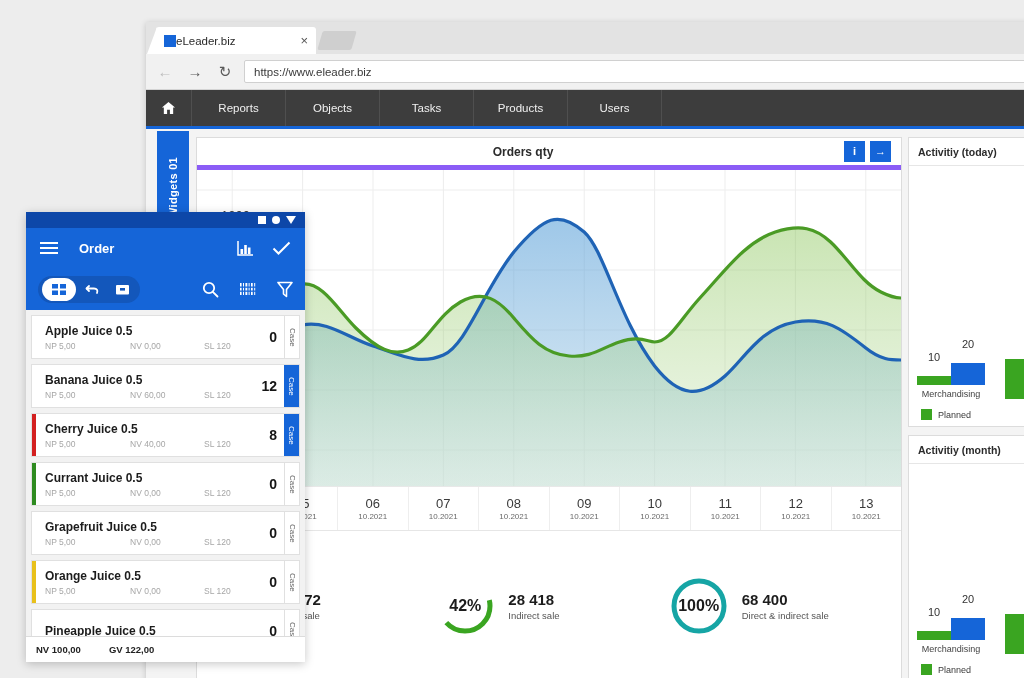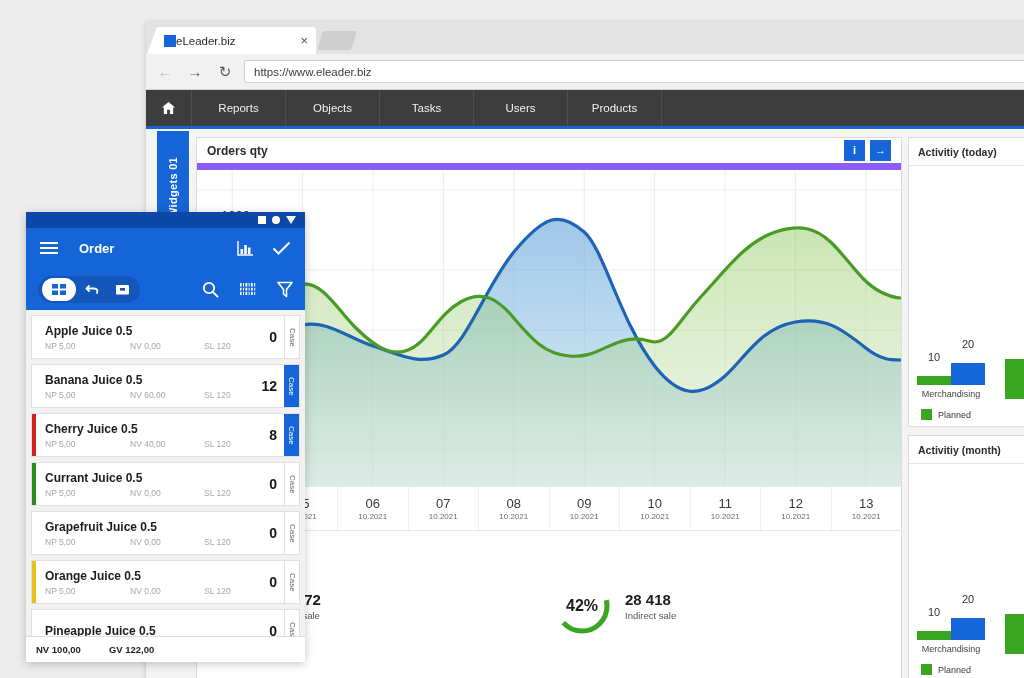--- a/index.html
+++ b/index.html
@@ -169,22 +169,23 @@
     border: 1px solid #dcdcdc;
     display: flex;
     flex-direction: column;
     overflow: hidden;
   }
   .panel-head {
     height: 32px;
     display: flex;
     align-items: center;
     padding: 0 10px;
-    border-bottom: 7px solid #8b5cf6;
+    border-bottom: 5px solid #8b5cf6;
     flex: 0 0 32px;
+    text-align: center;
   }
   .panel-title {
     font-size: 12px;
     font-weight: bold;
     color: #2b2b2b;
     flex: 1 1 auto;
   }
   .hdr-btn {
     width: 21px; height: 21px;
     background: #1565d8;
@@ -484,22 +485,22 @@
 
   <div class="appnav">
     <div class="nav-item nav-home">
       <svg class="home-glyph" width="15" height="14" viewBox="0 0 16 15">
         <path d="M8 1 L15 7 L13 7 L13 14 L9.5 14 L9.5 9.5 L6.5 9.5 L6.5 14 L3 14 L3 7 L1 7 Z" fill="#ffffff"></path>
       </svg>
     </div>
     <div class="nav-item nav-reg">Reports</div>
     <div class="nav-item nav-reg">Objects</div>
     <div class="nav-item nav-reg">Tasks</div>
+    <div class="nav-item nav-reg">Products</div>
     <div class="nav-item nav-reg">Users</div>
-    <div class="nav-item nav-reg">Products</div>
     <div class="nav-item nav-fill"></div>
   </div>
 
   <div class="dashboard">
 
     <div class="widgets-rail"></div>
 
     <div class="main-col">
       <div class="panel-head">
         <div class="panel-title">Orders qty</div>
@@ -631,20 +632,32 @@
               <circle cx="31" cy="31" r="25" fill="none" stroke="#3aa521" stroke-width="5" stroke-dasharray="66 157.1" stroke-dashoffset="-33" transform="rotate(-90 31 31)" stroke-linecap="butt"></circle>
             </svg>
             <div class="kpi-pct">42%</div>
           </div>
           <div class="kpi-txt">
             <div class="v">28 418</div>
             <div class="l">Indirect sale</div>
           </div>
         </div>
 
+        <div class="kpi">
+          <div class="kpi-ring">
+            <svg width="62" height="62" viewBox="0 0 62 62">
+              <circle cx="31" cy="31" r="25" fill="none" stroke="#16a5a5" stroke-width="5" transform="rotate(-90 31 31)"></circle>
+            </svg>
+            <div class="kpi-pct">100%</div>
+          </div>
+          <div class="kpi-txt">
+            <div class="v">68 400</div>
+            <div class="l">Direct &amp; indirect sale</div>
+          </div>
+        </div>
 
       </div>
     </div>
 
     <div class="side-col">
 
       <div class="side-card today">
         <div class="side-head">
           <span>Activitiy (today)</span>
         </div>

